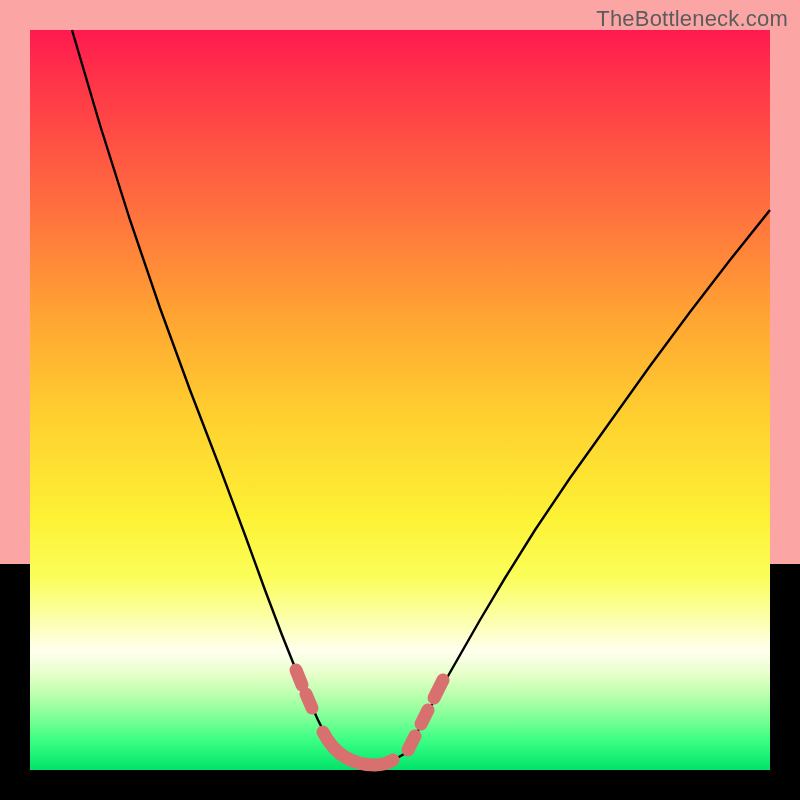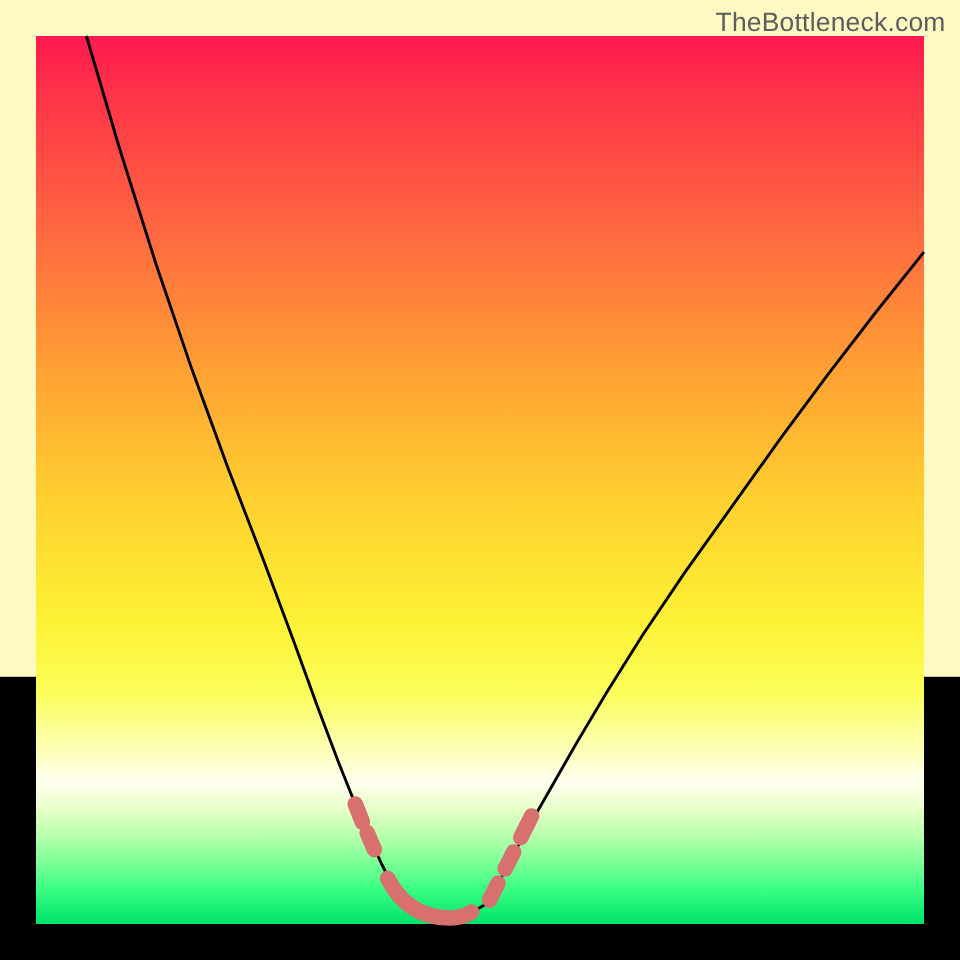--- a/index.html
+++ b/index.html
@@ -10,21 +10,21 @@
     background: #000;
     overflow: hidden;
     font-family: Arial, Helvetica, sans-serif;
   }
   .frame {
     position: absolute;
     left: 0;
     top: 0;
     width: 800px;
     height: 564px;
-    background: #fef9c3;
+    background: #fca5a5;
   }
   .plot {
     position: absolute;
     left: 30px;
     top: 30px;
     width: 740px;
     height: 740px;
     background: linear-gradient(
       to bottom,
       #ff1950 0%,

